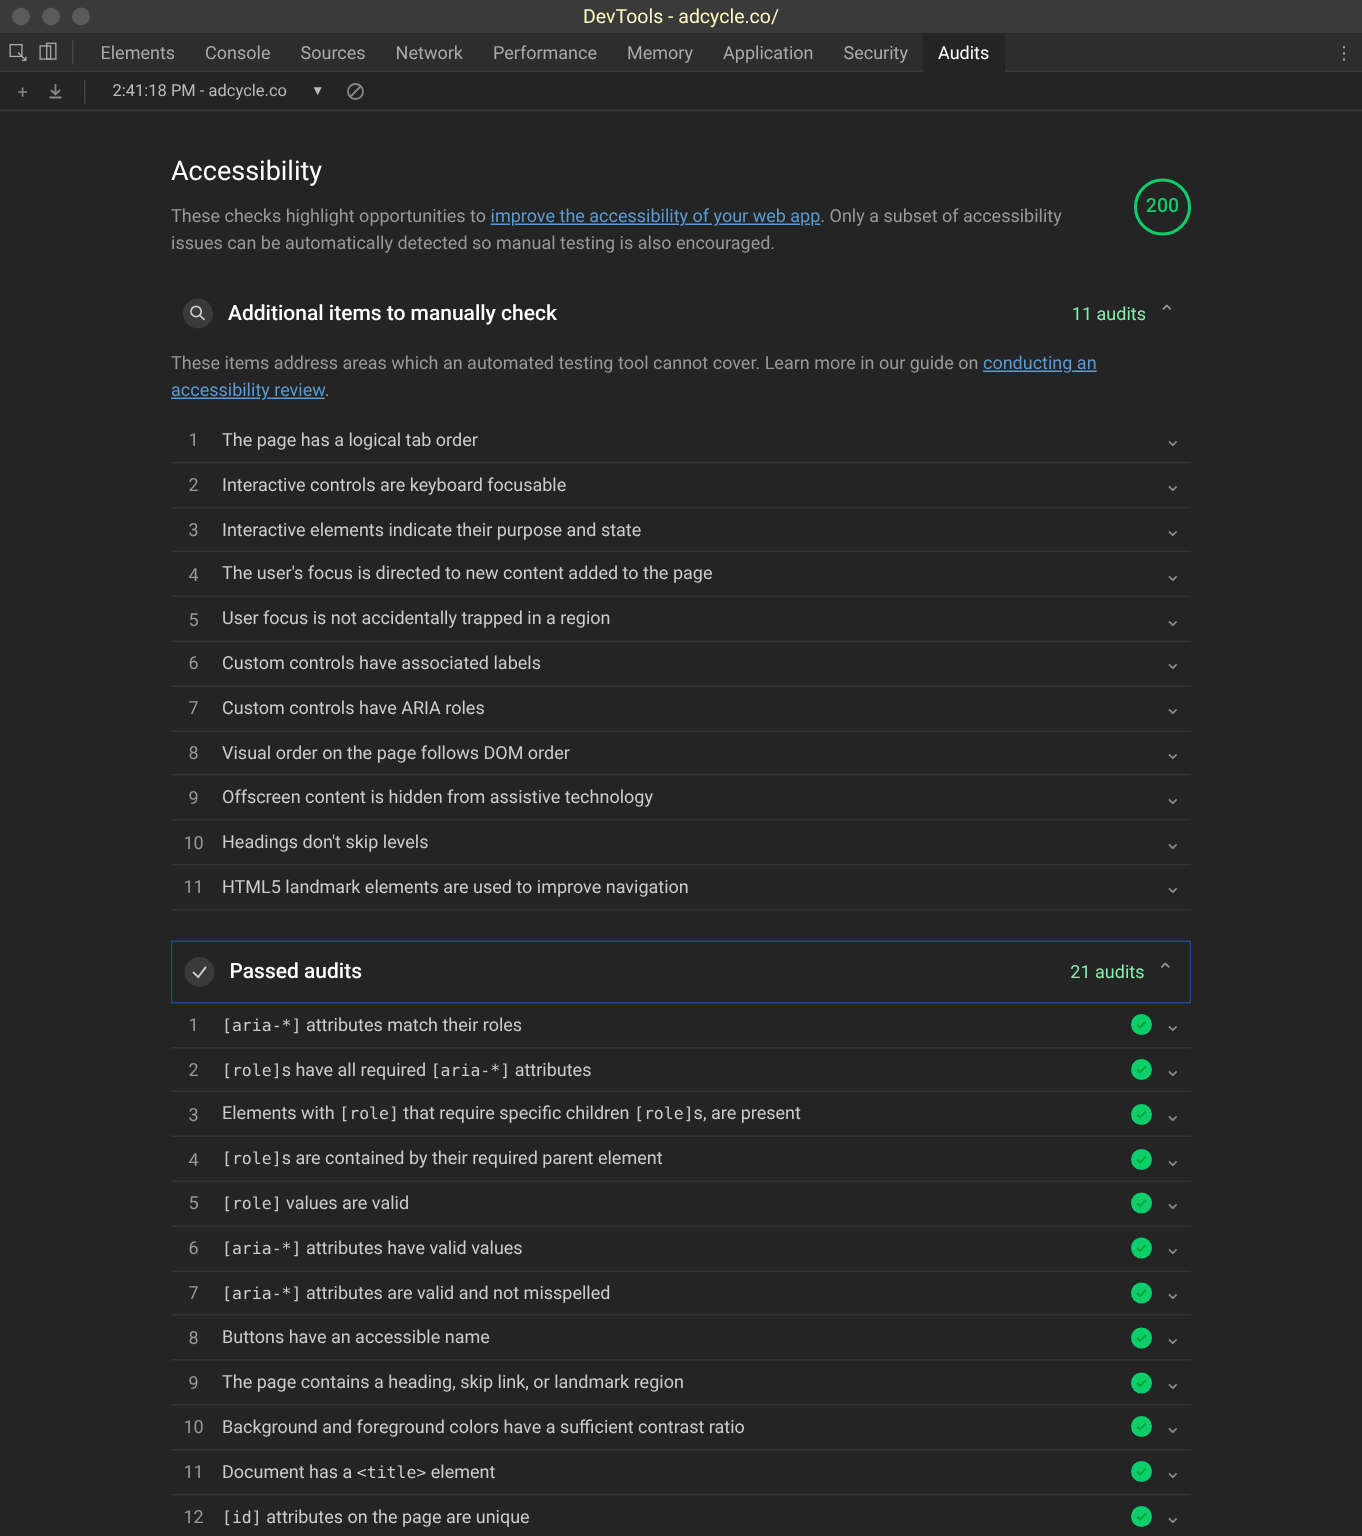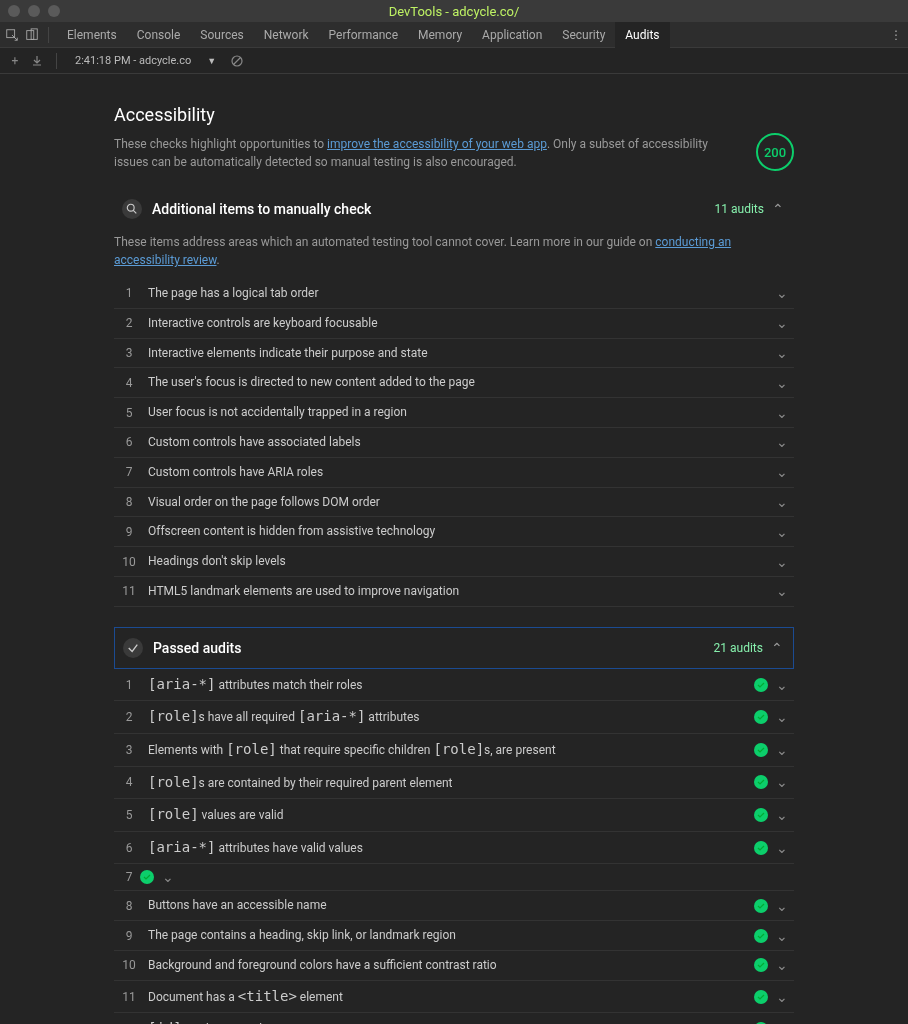--- a/index.html
+++ b/index.html
@@ -13,21 +13,21 @@
 .window-titlebar {
   background: #3a3a3a;
   height: 22px;
   display: flex;
   align-items: center;
   padding: 0 8px;
   position: relative;
 }
 .traffic-lights { display: flex; gap: 8px; position: absolute; left: 8px; }
 .traffic-light { width: 12px; height: 12px; border-radius: 50%; background: #5a5a5a; }
-.window-title { margin: 0 auto; color: #bef264; font-size: 13px; }
+.window-title { margin: 0 auto; color: #fef9c3; font-size: 13px; }
 .top-tabs {
   background: #2d2d2d;
   height: 26px;
   display: flex;
   align-items: center;
   border-bottom: 1px solid #3a3a3a;
   padding: 0 4px;
   gap: 4px;
 }
 .top-icon { width: 16px; height: 16px; display: flex; align-items: center; justify-content: center; color: #aaa; cursor: pointer; }
@@ -55,21 +55,21 @@
 .tb-icon { width: 14px; height: 14px; display: flex; align-items: center; justify-content: center; color: #888; cursor: pointer; }
 .tb-dropdown { display: flex; align-items: center; gap: 16px; color: #bbb; cursor: pointer; font-size: 11px; padding: 2px 6px; }
 .main {
   padding: 30px 40px 40px 40px;
   max-width: 760px;
   margin: 0 auto;
 }
 .acc-header {
   display: flex;
   justify-content: space-between;
-  align-items: flex-end;
+  align-items: center;
   margin-bottom: 18px;
 }
 .acc-title { color: #fff; font-size: 18px; font-weight: 400; margin-bottom: 10px; }
 .acc-desc { color: #999; font-size: 12px; line-height: 1.5; }
 .acc-link { color: #5b9bd5; text-decoration: underline; cursor: pointer; }
 .score-ring {
   width: 38px; height: 38px; border-radius: 50%;
   border: 2px solid #0cce6b;
   display: flex; align-items: center; justify-content: center;
   color: #0cce6b; font-size: 13px; font-weight: 500;
@@ -92,21 +92,21 @@
 .section-header-chev { color: #999; width: 14px; }
 .section-desc { color: #999; font-size: 12px; margin: 4px 0 10px 0; line-height: 1.5; }
 .audit-row {
   display: flex;
   align-items: center;
   padding: 6px 4px;
   border-bottom: 1px solid #333;
 }
 .audit-idx { width: 22px; text-align: center; color: #999; font-size: 12px; flex-shrink: 0; }
 .audit-title { flex: 1; color: #ccc; font-size: 12px; padding-left: 8px; line-height: 1.4; }
-.audit-title code { font-family: Menlo, Consolas, monospace; font-size: 14px; color: #ccc; }
+.audit-title code { font-family: Menlo, Consolas, monospace; font-size: 11px; color: #ccc; }
 .audit-status { width: 14px; height: 14px; border-radius: 50%; background: #0cce6b; display: flex; align-items: center; justify-content: center; flex-shrink: 0; margin-right: 8px; }
 .audit-status svg { width: 8px; height: 8px; }
 .audit-chev { color: #888; width: 14px; cursor: pointer; flex-shrink: 0; }
 .passed-section { border: 1px solid #1b4b92; margin-top: 20px; }
 .passed-section .section-header { background: #242424; }
 .chev-down::before { content: "⌄"; font-size: 14px; line-height: 10px; display: block; }
 .chev-up::before { content: "⌃"; font-size: 14px; line-height: 14px; display: block; }
 </style>
 </head>
 <body>
@@ -320,20 +320,21 @@
         <div class="audit-title"><code>[aria-*]</code> attributes have valid values</div>
         <div class="audit-status">
           <svg viewBox="0 0 8 8">
             <path d="M1 4 L3 6 L7 2" fill="none" stroke="#0a3" stroke-width="1.2"></path>
           </svg>
         </div>
         <div class="audit-chev chev-down"></div>
       </div>
       <div class="audit-row">
         <div class="audit-idx">7</div>
+        <div class="audit-title"><code>[aria-*]</code> attributes are valid and not misspelled</div>
         <div class="audit-status">
           <svg viewBox="0 0 8 8">
             <path d="M1 4 L3 6 L7 2" fill="none" stroke="#0a3" stroke-width="1.2"></path>
           </svg>
         </div>
         <div class="audit-chev chev-down"></div>
       </div>
       <div class="audit-row">
         <div class="audit-idx">8</div>
         <div class="audit-title">Buttons have an accessible name</div>

